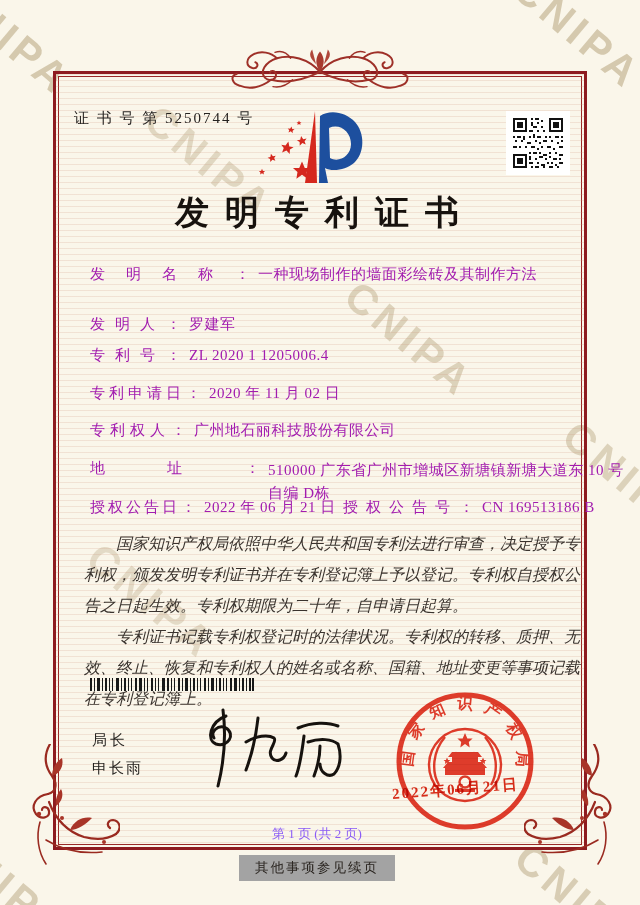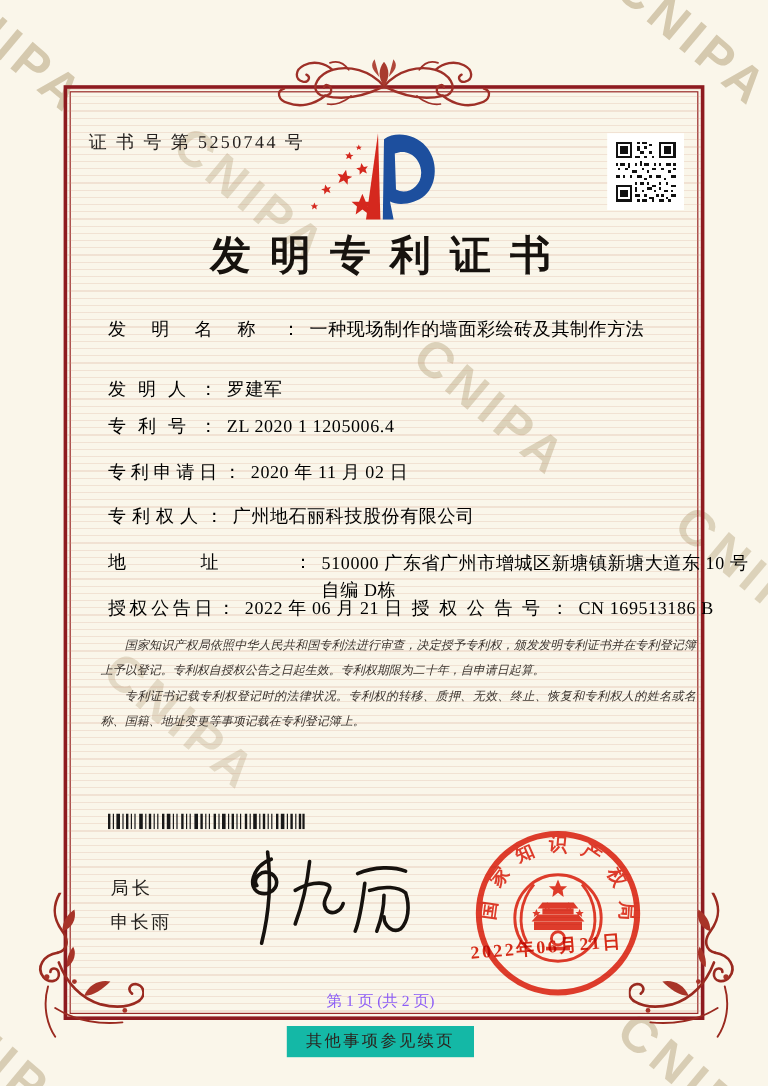--- a/index.html
+++ b/index.html
@@ -17,41 +17,41 @@
   .frame::before{content:"";position:absolute;inset:2px;border:1px solid #9a2a28;}
   .frame::after{content:"";position:absolute;inset:0;
       background:repeating-linear-gradient(180deg, rgba(205,145,120,0.20) 0 1px, rgba(205,145,120,0) 1px 6px);}
 
   .layer{position:absolute;left:0;top:0;width:640px;height:905px;z-index:4;padding-left:33px;}
 
   .cert-no{position:absolute;left:74px;top:109px;font-size:15px;color:#262220;letter-spacing:2px;}
   .title{position:absolute;left:53px;top:190px;width:528px;text-align:center;
          font-size:34px;font-weight:bold;color:#17120e;letter-spacing:16px;padding-left:16px;box-sizing:border-box;}
 
-  .frow{position:absolute;left:90px;font-size:15px;color:#000000;white-space:nowrap;}
+  .frow{position:absolute;left:90px;font-size:15px;color:#a21caf;white-space:nowrap;}
   .flabel{font-weight:500;}
   .fcolon{margin-left:1px;}
   .fval{margin-left:8px;letter-spacing:0.5px;}
   .ls21{letter-spacing:21px;} .ls10{letter-spacing:10px;} .ls4{letter-spacing:4px;}
   .ls5{letter-spacing:5px;} .ls62{letter-spacing:62px;margin-top:48px;} .ls3{letter-spacing:3px;font-family:Liberation Serif, serif;} .ls8{letter-spacing:8px;margin-top:12px;}
   .addr{white-space:normal;}
   .addr .fval{display:inline-block;width:368px;vertical-align:top;line-height:1.55;}
 
-  .body-text{position:absolute;left:84px;top:528px;width:496px;font-size:10px;line-height:21px;
+  .body-text{position:absolute;left:84px;top:528px;width:496px;font-size:16px;line-height:31px;
              color:#3a332e;text-align:justify;font-style:italic;z-index:4;}
   .body-text p{margin:0;text-indent:2em;}
 
   .director-title{position:absolute;left:92px;top:731px;font-family:"Liberation Sans","DejaVu Sans",sans-serif;
       font-size:15px;color:#221f1c;letter-spacing:3px;}
   .director-name{position:absolute;left:92px;top:759px;font-family:"Liberation Sans","DejaVu Sans",sans-serif;
       font-size:15px;color:#221f1c;letter-spacing:2px;}
 
   .page-num{position:absolute;left:53px;top:825px;width:528px;text-align:center;font-size:13px;color:#8b5cf6;}
   .cont-note{position:absolute;left:53px;top:855px;width:528px;text-align:center;z-index:6;}
-  .cont-note span{display:inline-block;background:#14b8a6;padding:4px 16px;font-size:13.5px;color:#2a2520;letter-spacing:2px;}
+  .cont-note span{display:inline-block;background:#a3a3a3;padding:4px 16px;font-size:13.5px;color:#2a2520;letter-spacing:2px;}
 
   .seal-svg{position:absolute;left:390px;top:686px;z-index:5;mix-blend-mode:multiply;opacity:.95;}
   .seal-date{position:absolute;left:392px;top:780px;z-index:6;font-size:15px;font-weight:bold;color:#dc2e1b;
              letter-spacing:2px;transform:rotate(-4.5deg);mix-blend-mode:multiply;white-space:nowrap;}
 
   .logo-svg{position:absolute;left:258px;top:108px;z-index:4;}
   .qr-box{position:absolute;left:506px;top:111px;width:64px;height:64px;background:#fff;z-index:4;
           display:flex;align-items:center;justify-content:center;}
   .barcode-svg{position:absolute;left:90px;top:678px;z-index:4;}
   .sig-svg{position:absolute;left:196px;top:706px;z-index:5;}

